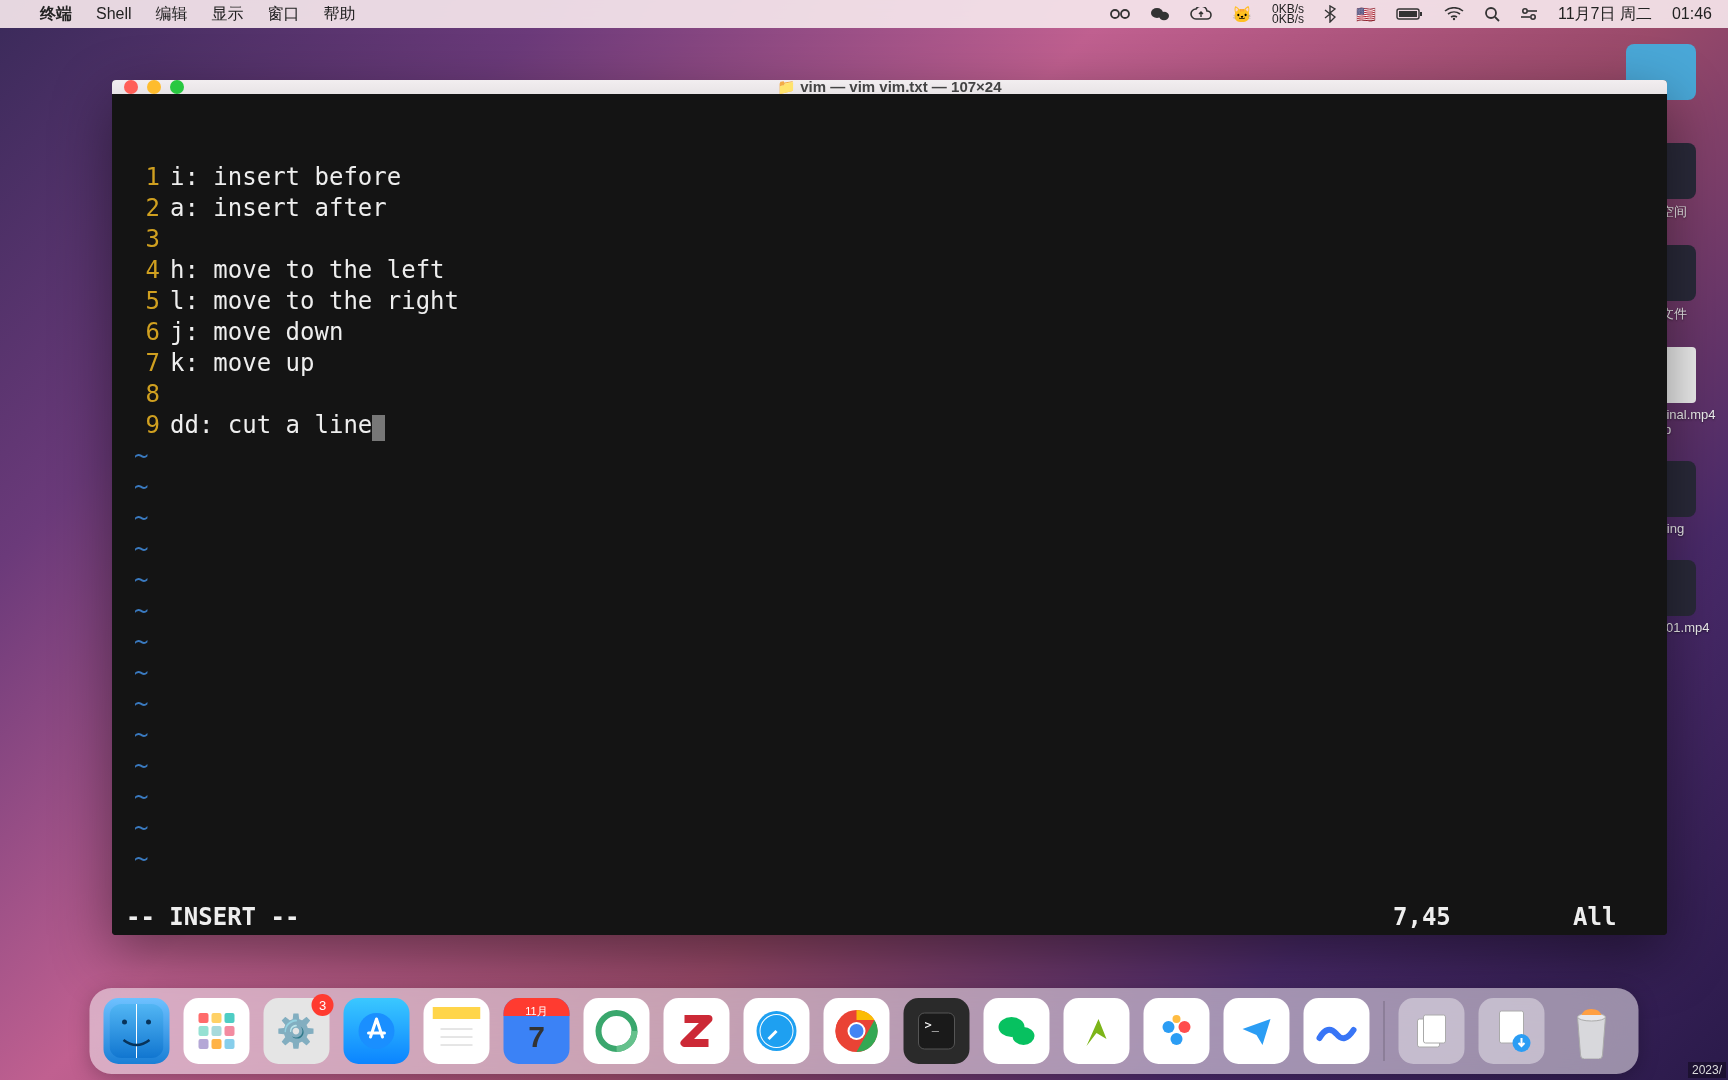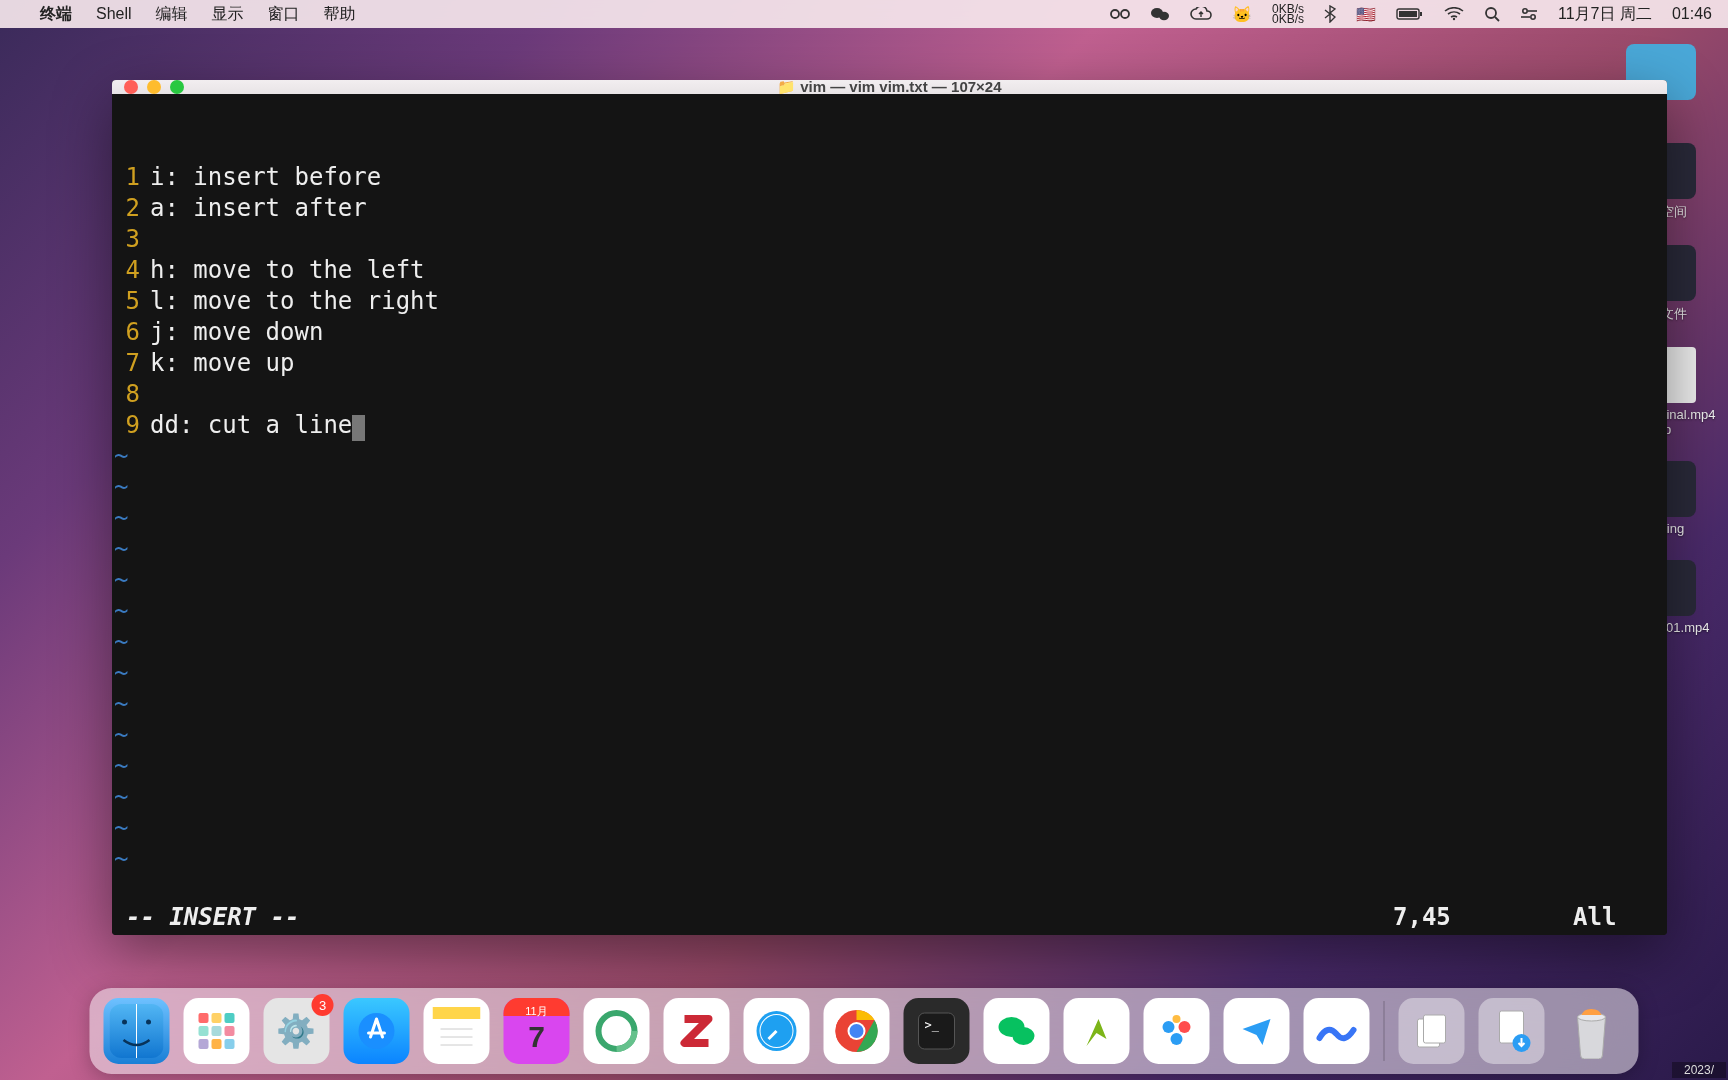--- a/index.html
+++ b/index.html
@@ -70,38 +70,38 @@
   .tabbar {
     height: 27px; background: #e8e4e6; border-top: 1px solid #d0ccce;
     display: flex; align-items: center; justify-content: center;
     position: relative;
     font-size: 14px; color: #666;
   }
   .tabbar .newtab { position: absolute; right: 8px; top: 3px; width: 20px; height: 20px; display: flex; align-items: center; justify-content: center; color: #888; font-size: 18px; }
   .term {
     flex: 1;
     background: #141414;
-    padding: 6px 2px;
+    padding: 6px 22px;
     font-family: "DejaVu Sans Mono", Menlo, Consolas, monospace;
     font-size: 24px;
     line-height: 31px;
     color: #eee;
     white-space: pre;
     position: relative;
   }
   .term .ln { color: #d0a020; display: inline-block; width: 26px; text-align: right; margin-right: 10px; }
   .term .tilde { color: #3a7ac0; }
   .term .cursor { display: inline-block; width: 13px; height: 26px; background: rgba(200,200,200,0.55); vertical-align: text-bottom; margin-bottom: -2px;}
   .statusline {
     position: absolute; left: 14px; right: 14px; bottom: 10px;
     display: flex;
     font-weight: 700;
     font-size: 24px;
   }
-  .statusline .mode { flex: 1; font-style: italic; }
+  .statusline .mode { flex: 1; }
   .statusline .pos { width: 180px; text-align: left; }
   .statusline .pct { width: 80px; }
   
   .dock {
     position: absolute;
     left: 50%; transform: translateX(-50%);
     bottom: 6px;
     height: 86px;
     background: rgba(240, 235, 240, 0.55);
     backdrop-filter: blur(30px);
@@ -110,21 +110,21 @@
     padding: 0 14px;
     gap: 14px;
     box-shadow: 0 4px 20px rgba(0,0,0,0.25);
   }
   .dock .app { width: 66px; height: 66px; border-radius: 15px; display: flex; align-items: center; justify-content: center; font-size: 32px; color: #fff; position: relative; }
   .dock .badge { position: absolute; top: -4px; right: -4px; background: #ff3b30; color: #fff; font-size: 13px; min-width: 22px; height: 22px; border-radius: 11px; display: flex; align-items: center; justify-content: center; padding: 0 4px; }
   .dock .sep { width: 1px; height: 60px; background: rgba(0,0,0,0.25); }
   .dock .calday { position: absolute; top: 22px; font-size: 30px; font-weight: 600; color: #333; }
   .dock .calmon { position: absolute; top: 6px; font-size: 11px; color: #fff; }
   
-  .watermark { position: absolute; right: 2px; bottom: 2px; background: rgba(0,0,0,0.35); color: #ddd; font-size: 12px; padding: 1px 12px; }
+  .watermark { position: absolute; right: 2px; bottom: 2px; background: rgba(0,0,0,0.35); color: #ddd; font-size: 12px; padding: 1px 4px; }
 </style>
 </head>
 <body>
 
 <div class="menubar">
   <div class="left">
     <span class="apple item"></span>
     <span class="item bold">终端</span>
     <span class="item">Shell</span>
     <span class="item">编辑</span>
@@ -278,21 +278,21 @@
       </svg>
   </div>
   <div class="app" style="background:#fff">
     <svg width="48" height="48" viewBox="0 0 48 48">
         <rect width="48" height="12" fill="#ffd54a"></rect>
         <line x1="8" y1="22" x2="40" y2="22" stroke="#ccc"></line>
         <line x1="8" y1="30" x2="40" y2="30" stroke="#ccc"></line>
         <line x1="8" y1="38" x2="40" y2="38" stroke="#ccc"></line>
       </svg>
   </div>
-  <div class="app" style="background:#d946ef;position:relative">
+  <div class="app" style="background:#3b82f6;position:relative">
     <div style="position:absolute;top:0;left:0;right:0;height:18px;background:#ff3b30;border-radius:15px 15px 0 0"></div>
     <div class="calmon">11月</div>
     <div class="calday">7</div>
   </div>
   <div class="app" style="background:#fff">
     <svg width="44" height="44" viewBox="0 0 44 44">
         <circle cx="22" cy="22" r="18" fill="none" stroke="#3aa76d" stroke-width="6"></circle>
         <circle cx="22" cy="22" r="18" fill="none" stroke="#65c18c" stroke-width="6" stroke-dasharray="28 100"></circle>
       </svg>
   </div>

